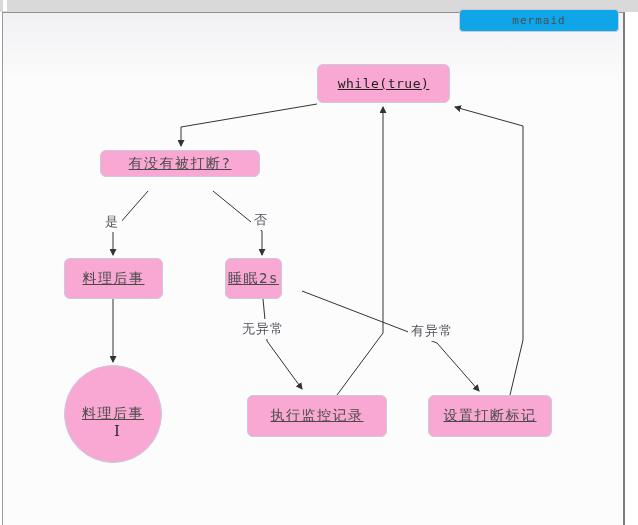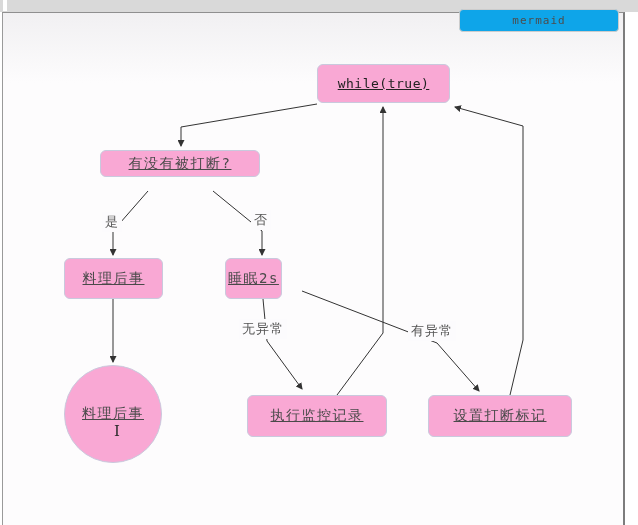--- a/index.html
+++ b/index.html
@@ -76,21 +76,21 @@
 <div class="node cjk" style="left:100px;top:150px;width:160px;height:27px;">有没有被打断?</div>
 
 <div class="node cjk" style="left:64px;top:258px;width:99px;height:41px;">料理后事</div>
 
 <div class="node cjk" style="left:225px;top:258px;width:57px;height:41px;">睡眠2s</div>
 
 <div class="node cjk circle" style="left:64px;top:365px;width:98px;height:98px;">料理后事</div>
 
 <div class="node cjk" style="left:247px;top:395px;width:140px;height:42px;">执行监控记录</div>
 
-<div class="node cjk" style="left:428px;top:395px;width:144px;height:42px;">设置打断标记</div>
+<div class="node cjk" style="left:428px;top:395px;width:124px;height:42px;">设置打断标记</div>
 
 <div class="edge-label" style="left:112px;top:212px;">是</div>
 
 <div class="edge-label" style="left:261px;top:210px;">否</div>
 
 <div class="edge-label" style="left:263px;top:319px;">无异常</div>
 
 <div class="edge-label" style="left:432px;top:321px;">有异常</div>
 
 <div class="text-cursor">I</div>

